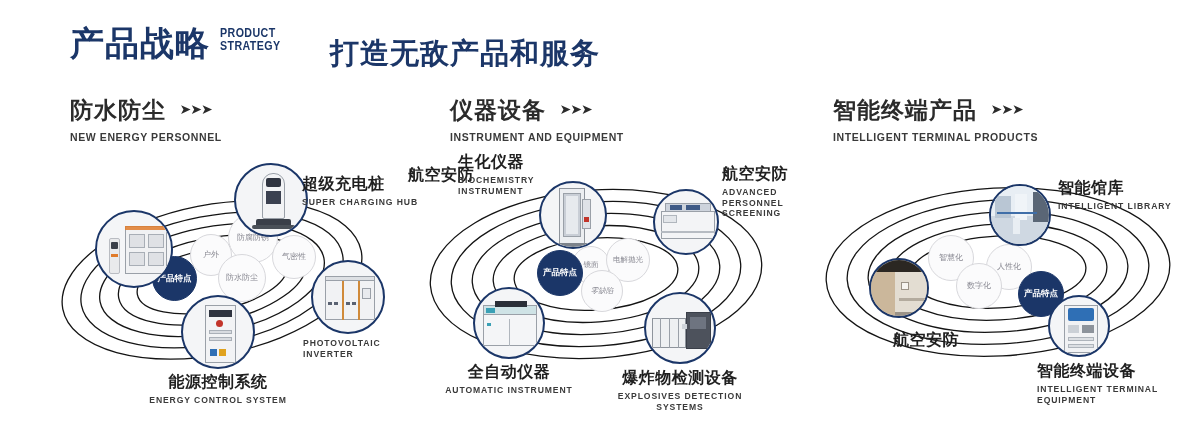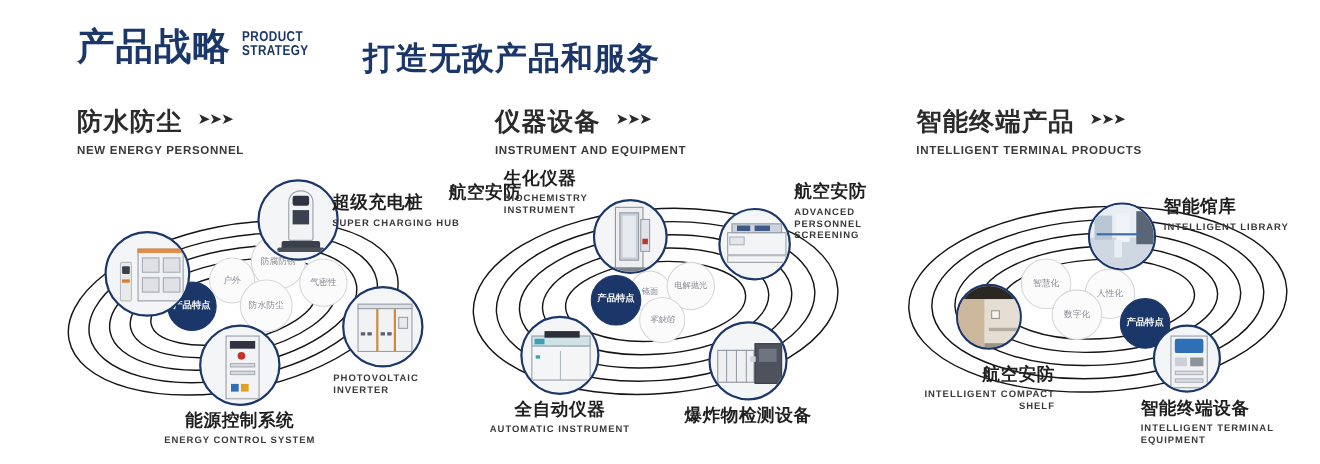--- a/index.html
+++ b/index.html
@@ -269,20 +269,21 @@
         <div class="dv" style="left:14px;top:24px;width:1px;height:30px;background:#9aa0a8;"></div>
         <div class="dv" style="left:23px;top:24px;width:1px;height:30px;background:#9aa0a8;"></div>
         <div class="dv" style="left:32px;top:24px;width:1px;height:30px;background:#9aa0a8;"></div>
         <div class="dv" style="left:40px;top:18px;width:25px;height:37px;background:#4d525c;border:1px solid #3a3f49;"></div>
         <div class="dv" style="left:44px;top:23px;width:16px;height:12px;background:#6e7480;"></div>
         <div class="dv" style="left:36px;top:30px;width:5px;height:5px;background:#cfd4da;"></div>
       </div>
     </div>
     <div class="nlabel ta-c" style="left:205px;top:218px;width:150px;">
       <div class="nl-cn">爆炸物检测设备</div>
+      <div class="nl-en">EXPLOSIVES DETECTION SYSTEMS</div>
     </div>
 
     <div class="node" style="left:73px;top:137px;width:72px;height:72px;">
       <div class="art">
         <div class="dv" style="left:8px;top:25px;width:54px;height:32px;background:#f4f5f7;border:1px solid #9aa0a8;"></div>
         <div class="dv" style="left:8px;top:16px;width:54px;height:10px;background:#cfe3e6;border:1px solid #9aa0a8;"></div>
         <div class="dv" style="left:20px;top:12px;width:32px;height:6px;background:#2a2f38;"></div>
         <div class="dv" style="left:11px;top:19px;width:9px;height:5px;background:#3aa0b5;"></div>
         <div class="dv" style="left:34px;top:30px;width:1px;height:27px;background:#b0b6bd;"></div>
         <div class="dv" style="left:12px;top:34px;width:4px;height:3px;background:#3aa0b5;"></div>
@@ -346,17 +347,16 @@
         <div class="dv" style="left:0;top:0;width:60px;height:12px;background:#2b2722;"></div>
         <div class="dv" style="left:0;top:12px;width:24px;height:48px;background:#cbb79b;"></div>
         <div class="dv" style="left:24px;top:12px;width:36px;height:40px;background:#e3ddd2;"></div>
         <div class="dv" style="left:24px;top:52px;width:36px;height:8px;background:#9b9388;"></div>
         <div class="dv" style="left:30px;top:22px;width:8px;height:8px;background:#f6f4f0;border:1px solid #9b9388;"></div>
         <div class="dv" style="left:28px;top:38px;width:28px;height:3px;background:#b3ab9e;"></div>
       </div>
     </div>
     <div class="nlabel ta-r" style="left:14px;top:180px;width:145px;">
       <div class="nl-cn">航空安防</div>
-      <div class="nl-en">INTELLIGENT COMPACT SHELF</div>
     </div>
   </div>
 
 </div>
 
 </body></html>

